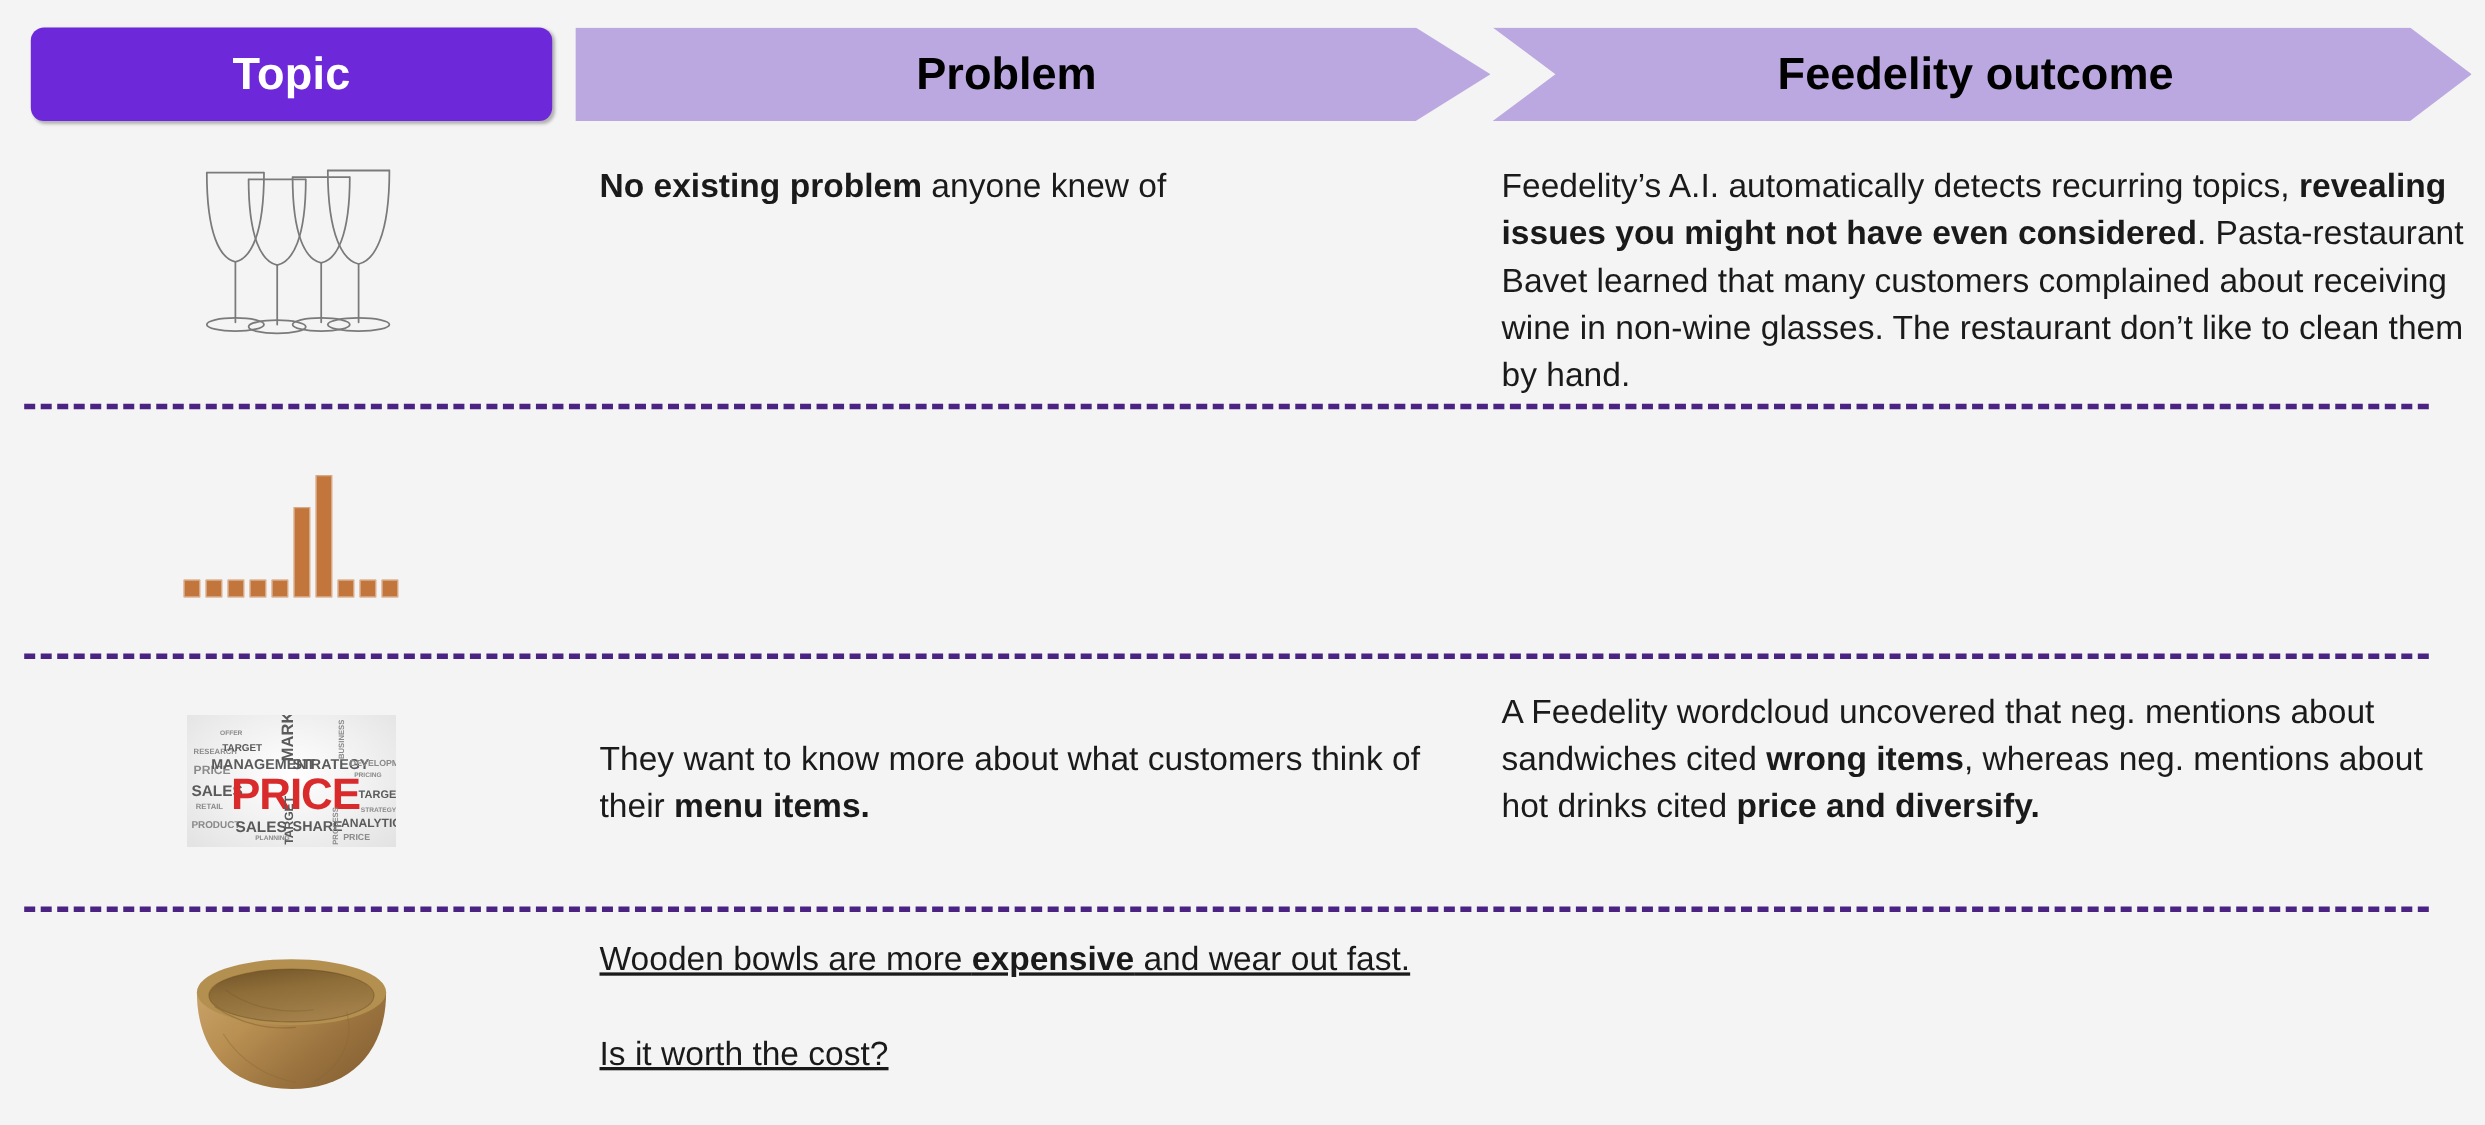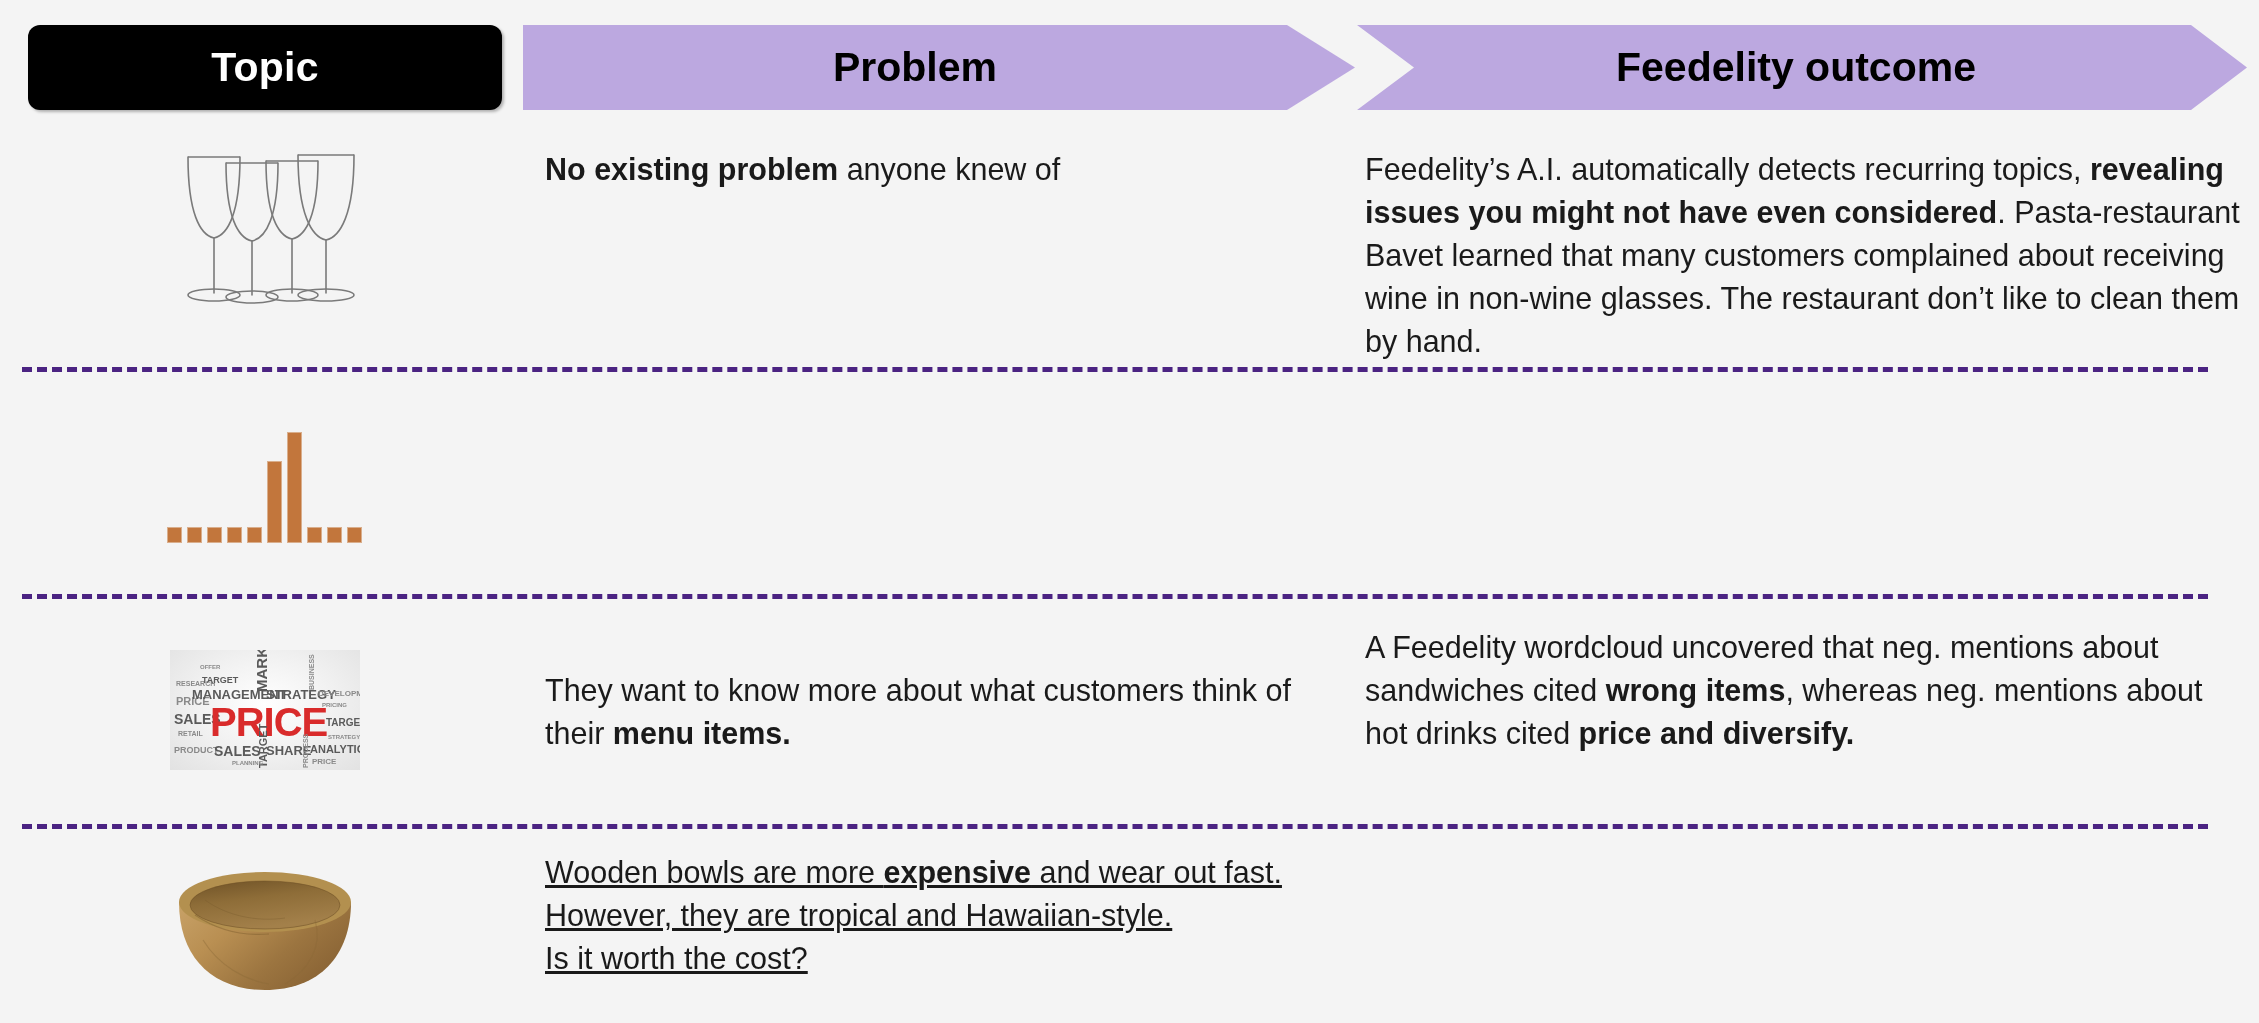--- a/index.html
+++ b/index.html
@@ -9,21 +9,21 @@
     font-family:"Liberation Sans", sans-serif;
     overflow:hidden;
     position:relative;
   }
   .slide{position:absolute;inset:0;background:#f4f4f4;}
 
   
   .header{position:absolute;left:0;top:0;width:2259px;height:122px;}
   .hdr-topic{
     position:absolute;left:28px;top:25px;width:474px;height:85px;
-    background:#000000;border-radius:12px;
+    background:#6d28d9;border-radius:12px;
     display:flex;align-items:center;justify-content:center;
     box-shadow:2px 2px 3px rgba(0,0,0,.28);
   }
   .hdr-topic span{
     color:#ffffff;font-size:41px;font-weight:bold;letter-spacing:.2px;
   }
   .hdr-chev{
     position:absolute;top:25px;height:85px;background:#BCA8E0;
     display:flex;align-items:center;justify-content:center;
   }
@@ -212,17 +212,17 @@
           <ellipse cx="100" cy="45" rx="75" ry="24" fill="url(#bowlIn)"></ellipse>
           <ellipse cx="100" cy="45" rx="75" ry="24" fill="none" stroke="#6b4e24" stroke-width="1" opacity=".5"></ellipse>
           <path d="M30 55 C55 72 80 76 104 74" fill="none" stroke="#7a5c2d" stroke-width="1.2" opacity=".45"></path>
           <path d="M40 40 C62 56 92 62 120 58" fill="none" stroke="#76582b" stroke-width="1" opacity=".35"></path>
           <path d="M38 80 C54 106 80 120 104 124" fill="none" stroke="#8a6837" stroke-width="1.2" opacity=".4"></path>
           <path d="M150 60 C158 86 144 110 120 124" fill="none" stroke="#8a6837" stroke-width="1.2" opacity=".35"></path>
         </svg>
       </div>
     </div>
     <div class="cell-problem txt" style="top:19px;position:absolute;text-decoration:underline;">
-      <span><span>Wooden bowls are more </span><b>expensive</b><span> and wear out fast.</span><br><span>However, they are tropical and Hawaiian-style.</span><br><span>Is it worth the cost?</span></span>
+      <span><span>Wooden bowls are more </span><b>expensive</b><span> and wear out fast.</span><br><br><span>Is it worth the cost?</span></span>
     </div>
   </div>
 
 </div>
 
 </body></html>

